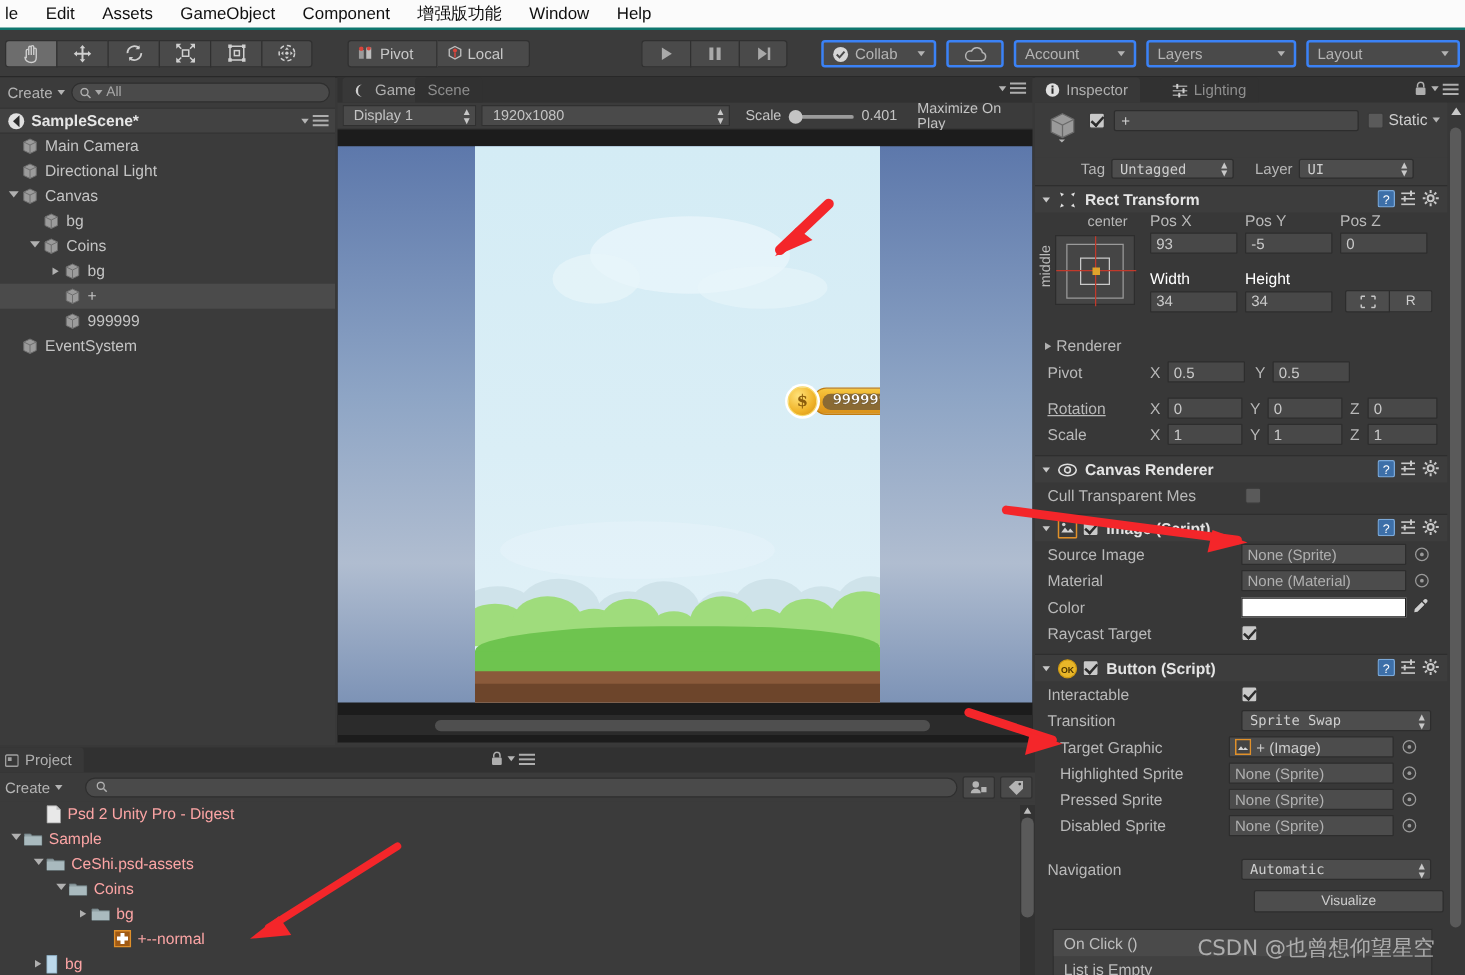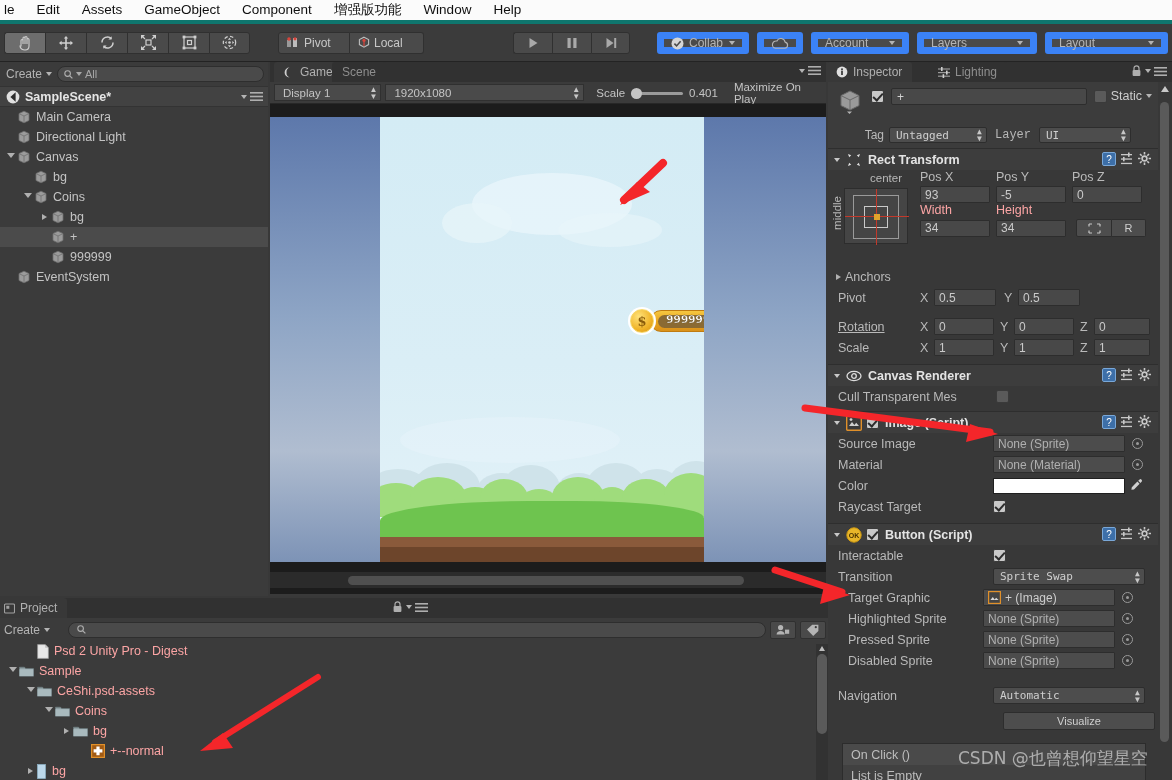--- a/index.html
+++ b/index.html
@@ -2,21 +2,21 @@
 <html><head>
 <meta charset="utf-8">
 <style>
   * { box-sizing: border-box; margin:0; padding:0; }
   html,body{ width:1172px; height:780px; overflow:hidden; background:#383838;
     font-family:"Liberation Sans", sans-serif; -webkit-font-smoothing:antialiased; }
   #app{ position:relative; width:1172px; height:780px; }
 
   
   .menubar{ position:absolute; left:0; top:0; width:1172px; height:24px;
-    background:#fbfbfb; border-bottom:4px solid #0f766e; display:flex; align-items:center; }
+    background:#fbfbfb; border-bottom:2px solid #0f766e; display:flex; align-items:center; }
   .menubar .mi{ font-size:13.5px; color:#0f0f0f; padding:0 11px; line-height:24px; white-space:nowrap; }
   .menubar .mi:first-child{ padding-left:4px; }
 
   
   .toolbar{ position:absolute; left:0; top:24px; width:1172px; height:38px;
     background:#3b3b3b; border-bottom:1px solid #232323;
     display:flex; align-items:center; }
   .tgroup{ display:flex; align-items:center; }
   .tbtn{ width:41px; height:22px; background:#4a4a4a; border:1px solid #303030;
     border-right:none; display:flex; align-items:center; justify-content:center; }
@@ -32,21 +32,21 @@
   .pill.first{ border-radius:3px 0 0 3px; }
   .pill.last{ border-radius:0 3px 3px 0; border-left:none; }
 
   .playgroup{ position:absolute; left:513px; top:8px; display:flex; }
   .pbtn{ width:39px; height:22px; background:#4a4a4a; border:1px solid #303030;
     border-right:none; display:flex;align-items:center;justify-content:center;}
   .pbtn:last-child{ border-right:1px solid #303030; border-radius:0 3px 3px 0;}
   .pbtn:first-child{ border-radius:3px 0 0 3px;}
 
   .rightTools{ position:absolute; right:4px; top:8px; display:flex; align-items:center; gap:8px; }
-  .rbtn{ height:22px; background:#4a4a4a; border:7px solid #3b82f6; border-radius:3px;
+  .rbtn{ height:22px; background:#4a4a4a; border:2px solid #3b82f6; border-radius:3px;
     color:#b4b4b4; font-size:12px; display:flex; align-items:center; padding:0 7px; gap:5px;}
   .caret{ width:0;height:0;border-left:3.5px solid transparent;border-right:3.5px solid transparent;
     border-top:4px solid #b4b4b4; display:inline-block; }
   .rbtn .lbl{ flex:1; }
   .rbtn.w-acct{ width:98px; } .rbtn.w-lay{ width:120px; } .rbtn.w-lo{ width:123px; }
 
   
   .panel{ position:absolute; background:#383838; }
   .tabbar{ height:20px; background:#313131; position:relative; }
   .tab{ position:absolute; top:0; height:20px; background:#383838; color:#b0b0b0;
@@ -697,21 +697,21 @@
           <span class="caret"></span>
         </div>
       </div>
 
       <div class="taglayer">
         <span style="width:48px;text-align:right;">Tag</span>
         <span class="dd" style="width:98px;">
           <span>Untagged</span>
           <span class="updown">▲<br>▼</span>
         </span>
-        <span style="width:42px;text-align:center;font-family:Liberation Mono, monospace;">Layer</span>
+        <span style="width:42px;text-align:right;">Layer</span>
         <span class="dd" style="width:92px;">
           <span>UI</span>
           <span class="updown">▲<br>▼</span>
         </span>
       </div>
 
       <div class="comp-hdr">
         <span class="caret" style="border-top-color:#c8c8c8;margin-left:2px;"></span>
         <svg width="16" height="16" viewBox="0 0 16 16">
             <path d="M2 2l3.2 1.2L3.2 5.2z" fill="#e2e2e2"></path>
@@ -754,21 +754,21 @@
           <div style="display:flex;gap:6px;color:#b9b9b9;font-size:12.5px;">
             <span style="width:70px;">Pos X</span>
             <span style="width:70px;">Pos Y</span>
             <span style="width:70px;">Pos Z</span>
           </div>
           <div style="display:flex;gap:6px;margin-top:2px;">
             <span class="fval" style="width:70px;">93</span>
             <span class="fval" style="width:70px;">-5</span>
             <span class="fval" style="width:70px;">0</span>
           </div>
-          <div style="display:flex;gap:6px;color:#fca5a5;font-size:12.5px;margin-top:0;">
+          <div style="display:flex;gap:6px;color:#ffffff;font-size:12.5px;margin-top:13px;">
             <span style="width:70px;">Width</span>
             <span style="width:70px;">Height</span>
           </div>
           <div style="display:flex;gap:6px;margin-top:2px;align-items:center;">
             <span class="fval" style="width:70px;">34</span>
             <span class="fval" style="width:70px;">34</span>
             <span style="display:flex;margin-left:4px;">
               <span class="btnSm" style="width:36px;border-radius:2px 0 0 2px;">
                 <svg width="13" height="11" viewBox="0 0 13 11">
                     <path d="M1 1h3M9 1h3M1 10h3M9 10h3M1 1v2.5M1 7.5V10M12 1v2.5M12 7.5V10" stroke="#c8c8c8" stroke-width="1.2" fill="none"></path>
@@ -777,21 +777,21 @@
               <span class="btnSm" style="width:34px;border-radius:0 2px 2px 0;border-left:none;">R</span>
             </span>
           </div>
         </div>
       </div>
 
       <div class="frow" style="padding-left:4px;">
         <span class="arrow">
             <span class="t"></span>
           </span>
-        <span>Anchors</span>
+        <span>Renderer</span>
       </div>
 
       <div class="frow">
         <span style="width:82px;">Pivot</span>
         <span style="width:14px;">X</span>
         <span class="fval" style="width:62px;">0.5</span>
         <span style="width:14px;margin-left:8px;">Y</span>
         <span class="fval" style="width:62px;">0.5</span>
       </div>
 

